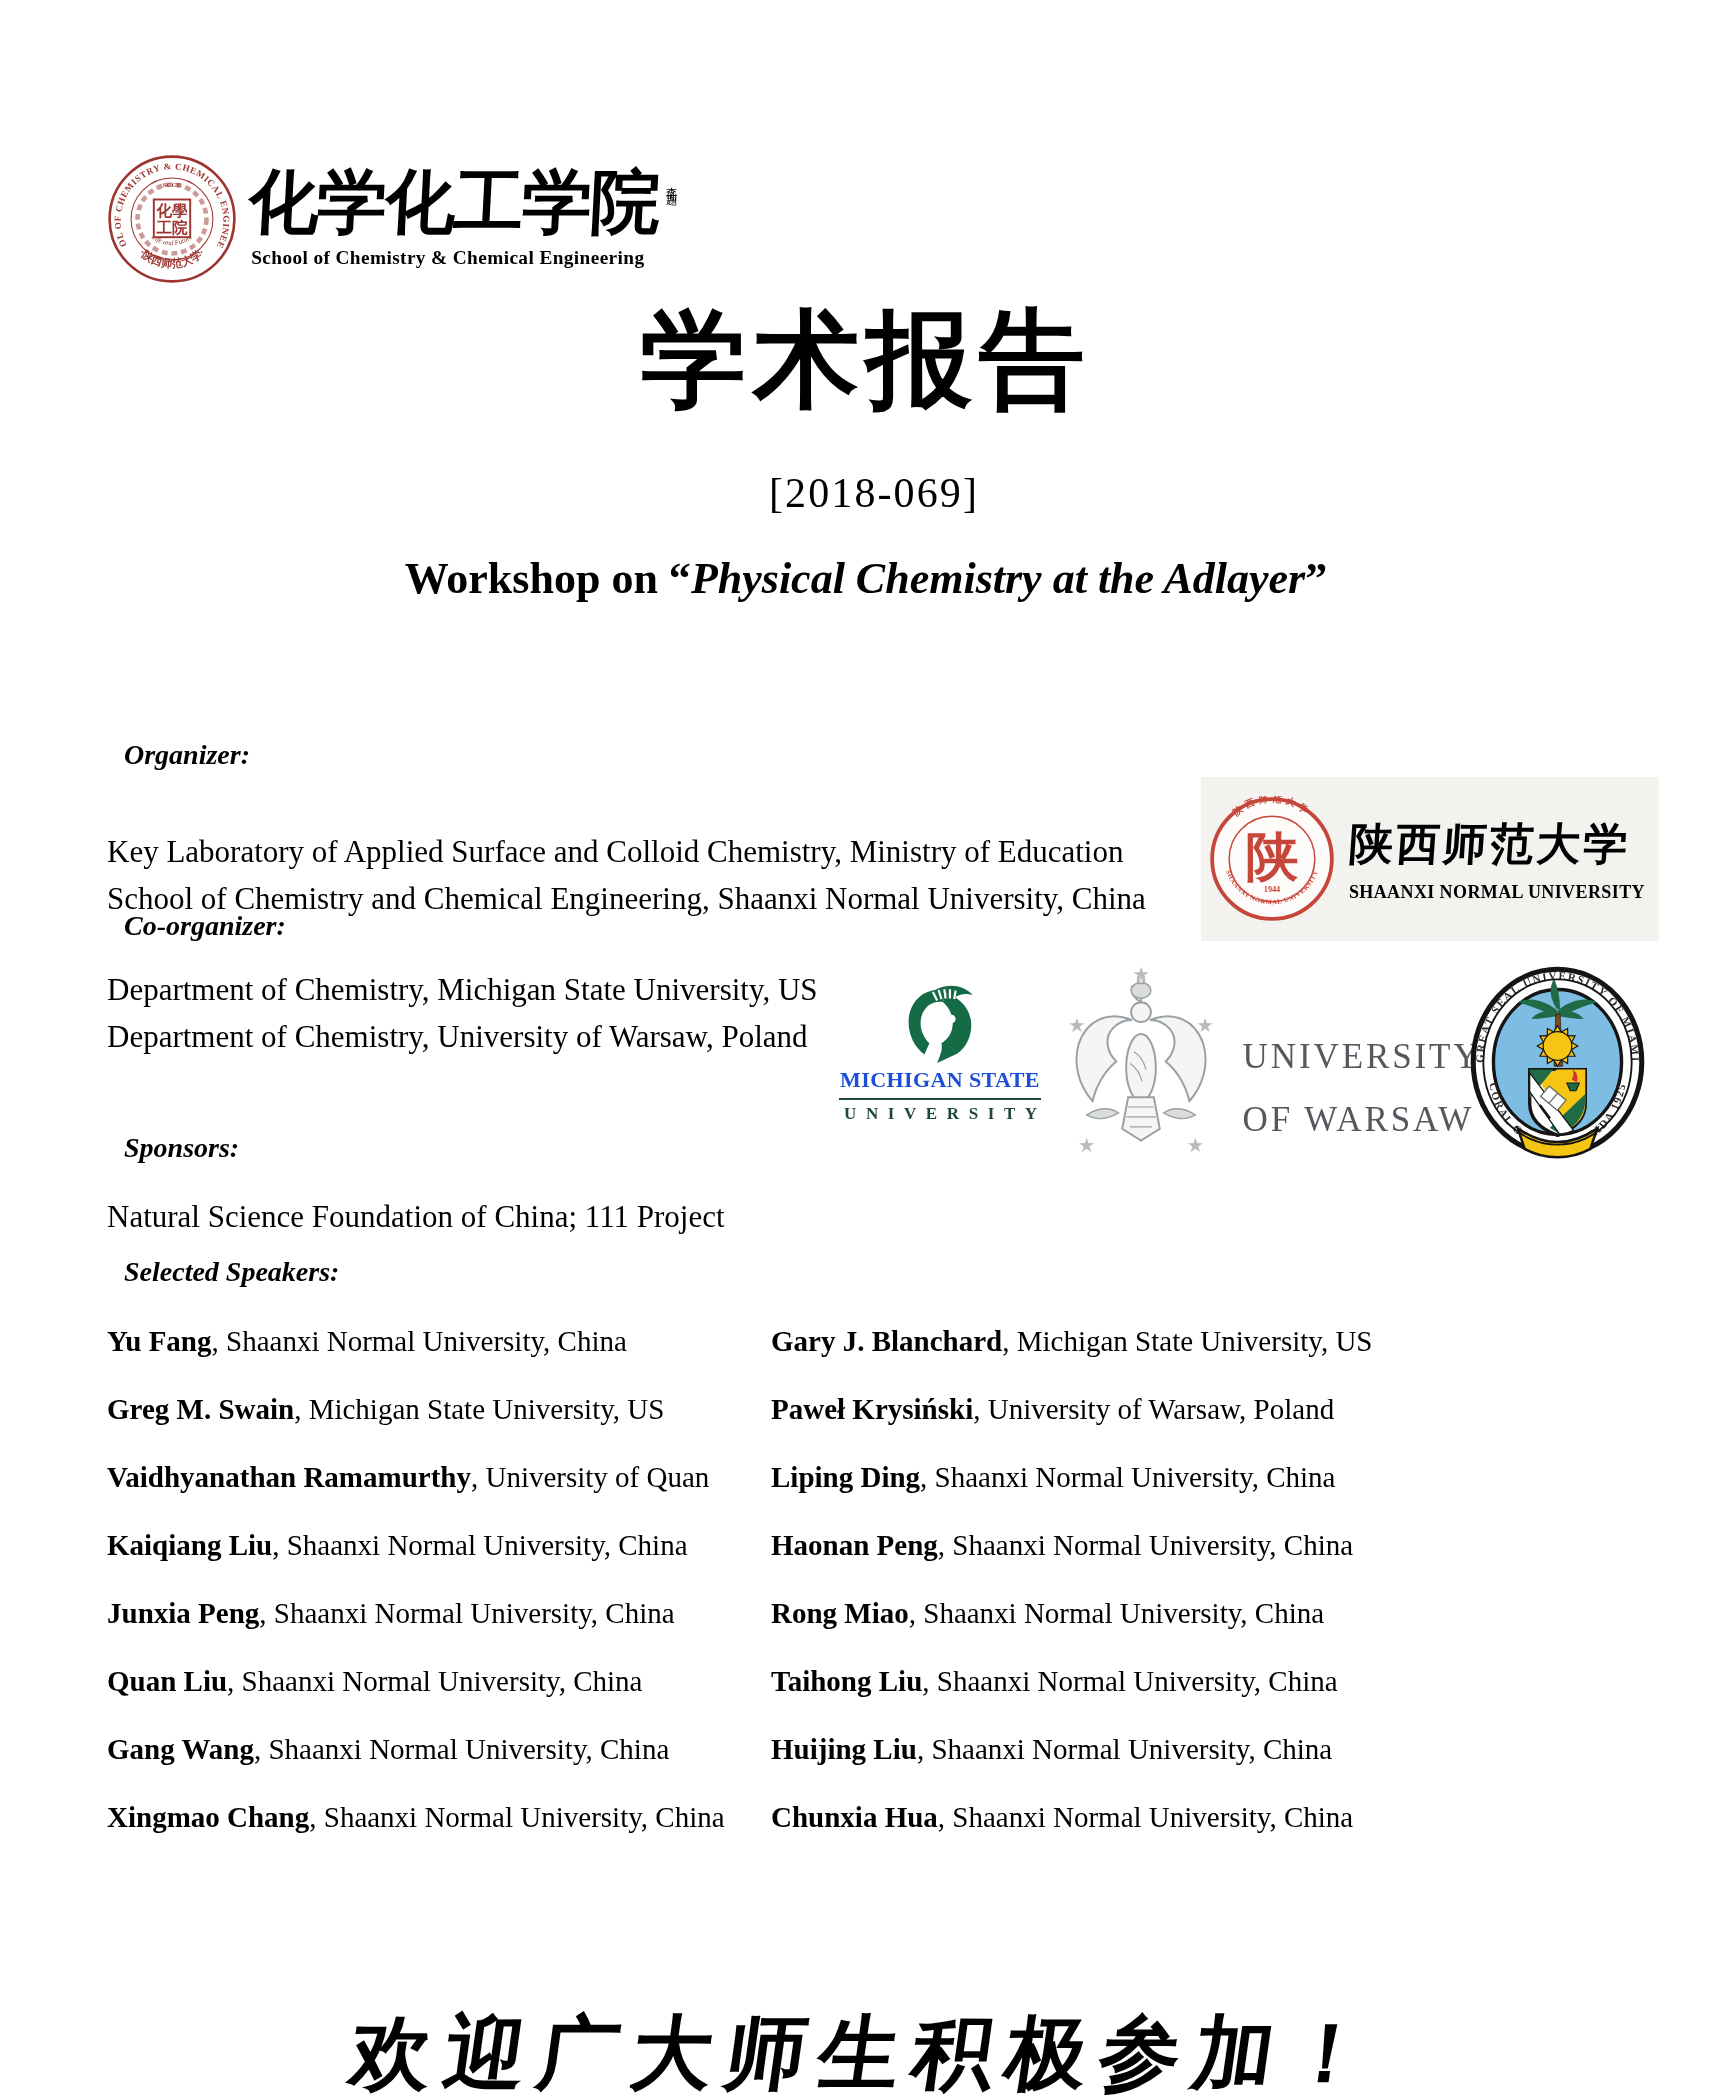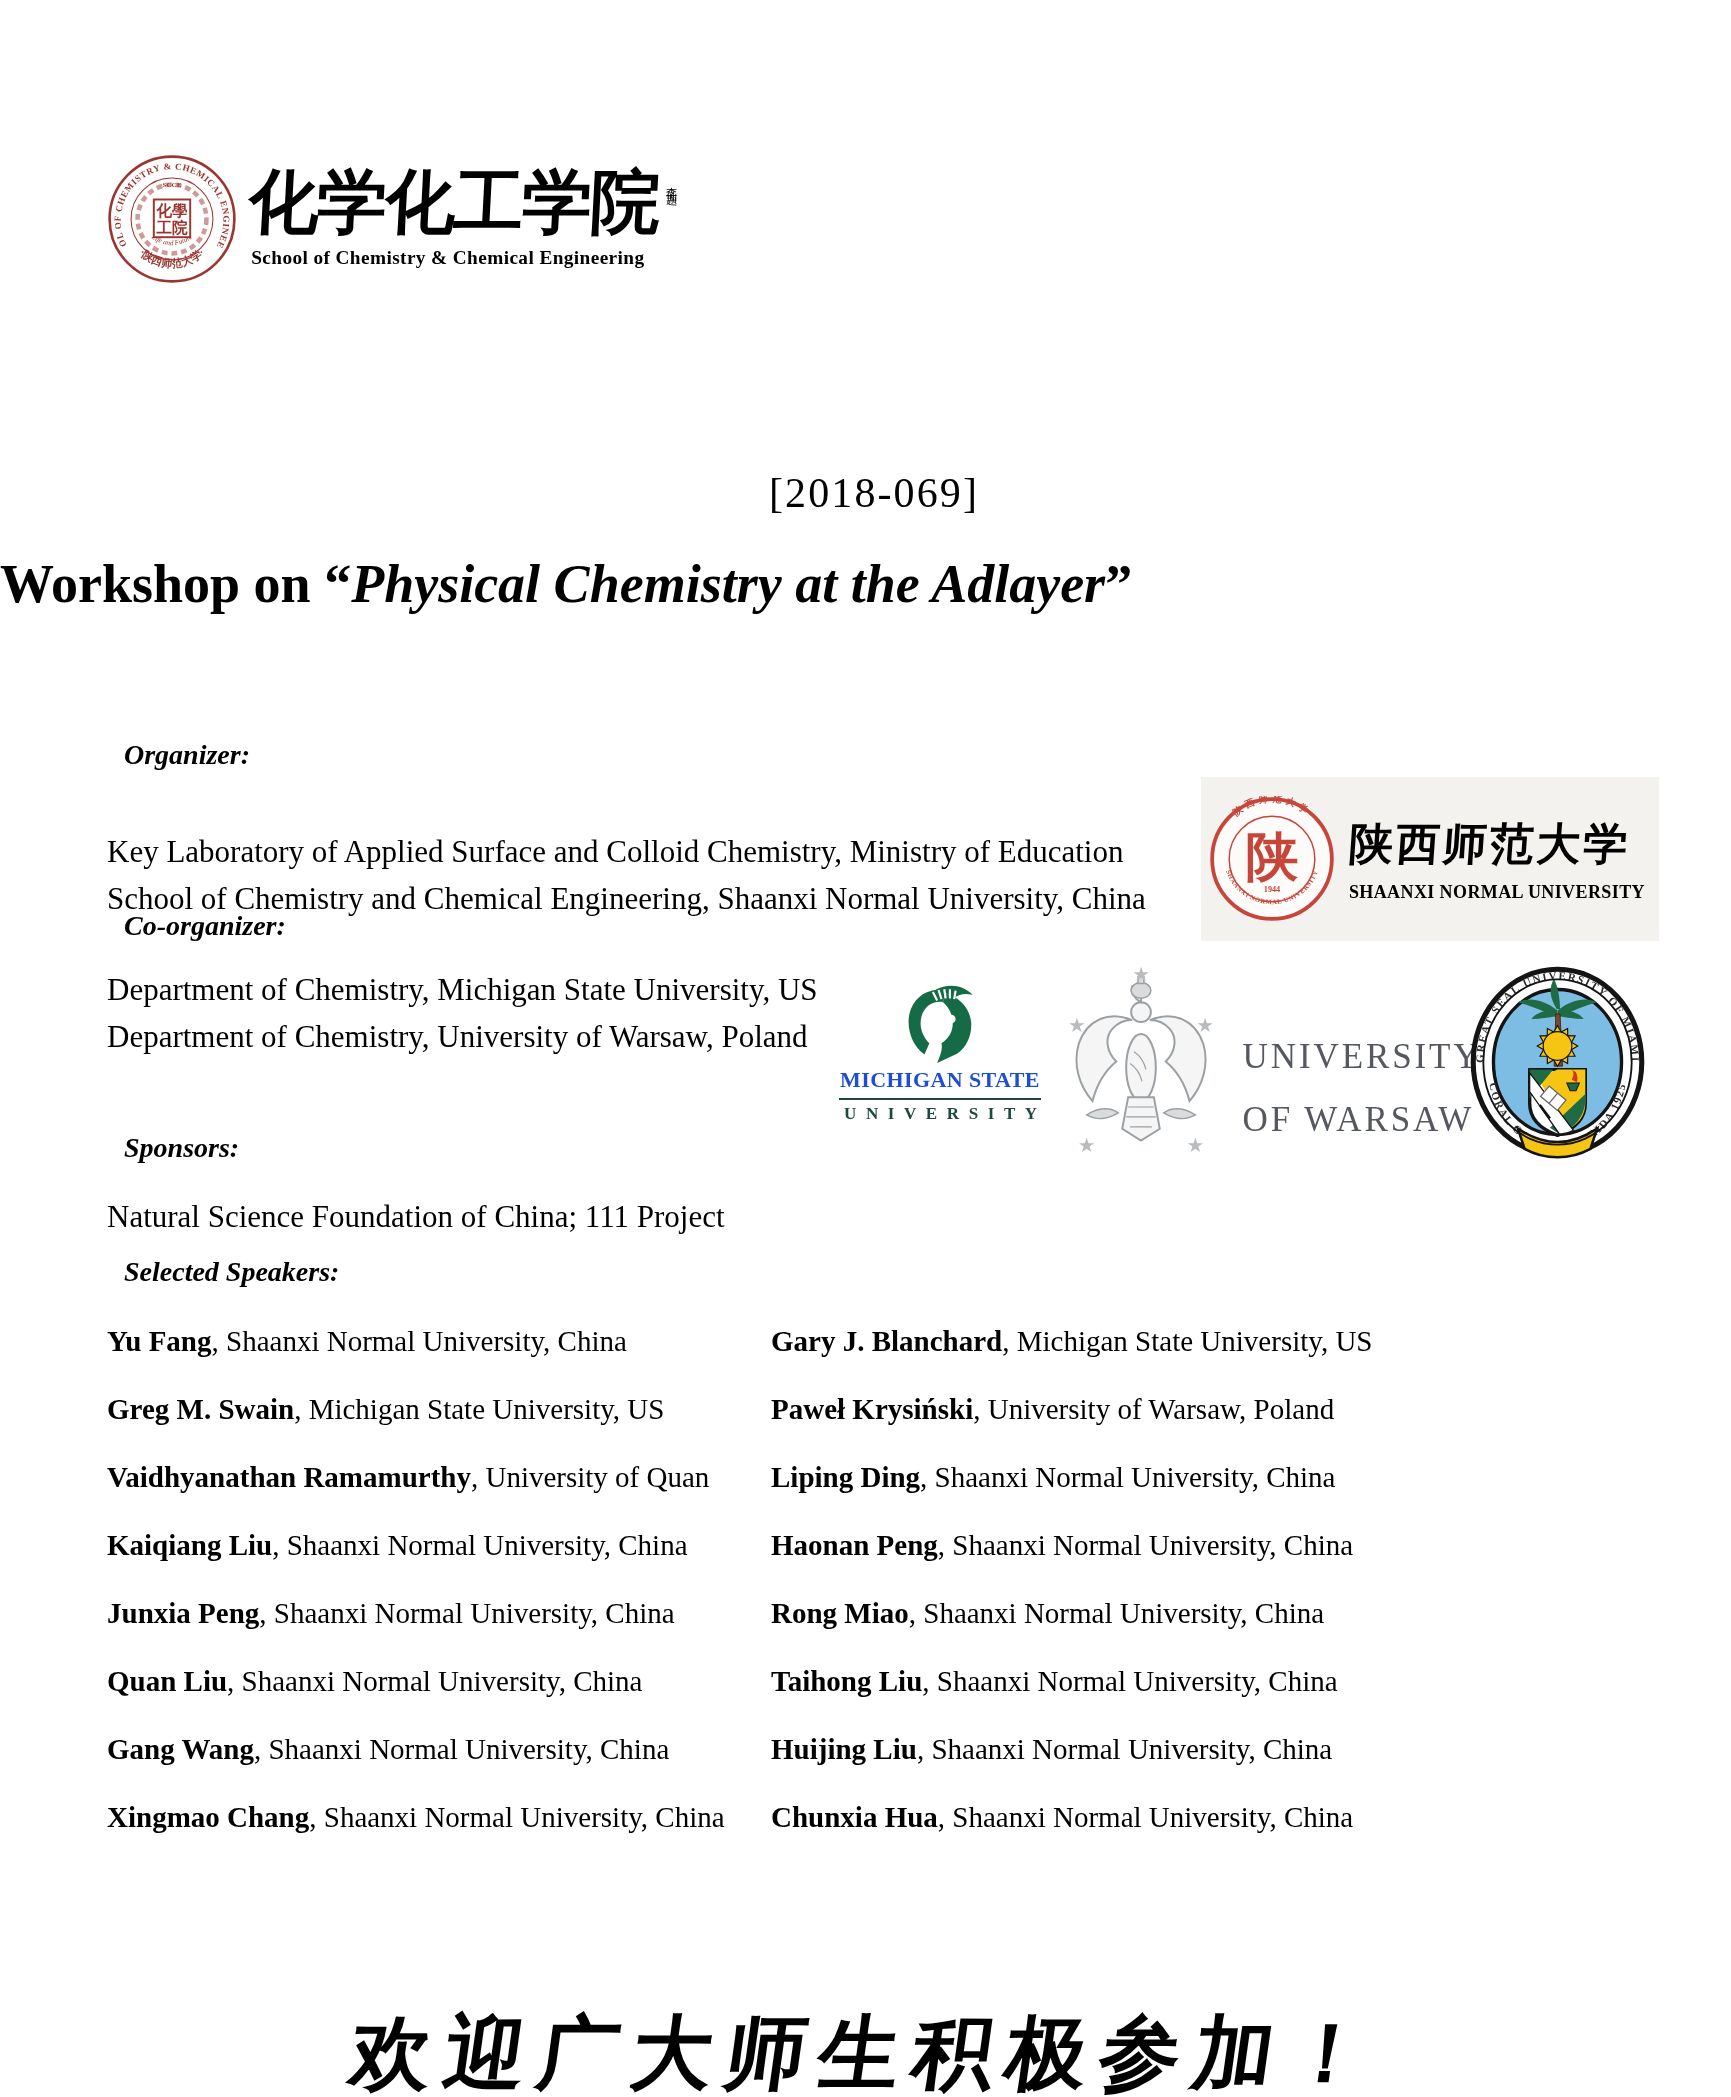--- a/index.html
+++ b/index.html
@@ -32,21 +32,21 @@
     position: absolute; top: 305px; left: 0; width: 100%;
     text-align: center; font-size: 106px; font-weight: bold;
     letter-spacing: 6.7px; line-height: 1.05; white-space: nowrap;
   }
   .report-no {
     position: absolute; top: 469px; left: 0; width: 100%;
     text-align: center; font-size: 42px; letter-spacing: 2.1px; padding-left: 8px;
   }
   .main-title {
     position: absolute; top: 553px; left: 0; width: 100%;
-    font-size: 54px; font-weight: bold; margin: 0;
+    text-align: center; font-size: 44px; font-weight: bold; margin: 0;
     white-space: nowrap;
   }
   .main-title em { font-style: italic; }
 
   
   .sec-label { position: absolute; left: 124px; font-size: 28px; font-weight: bold; font-style: italic; white-space: nowrap; }
   .body-lines { position: absolute; left: 107px; font-size: 31px; line-height: 47px; white-space: nowrap; }
   .body-lines div { white-space: nowrap; }
 
   
@@ -115,20 +115,21 @@
       <text x="100" y="96" font-size="24" font-weight="bold" fill="#9c352f" text-anchor="middle">化學</text>
       <text x="100" y="122" font-size="24" font-weight="bold" fill="#9c352f" text-anchor="middle">工院</text>
     </svg>
     <div class="brand-mid">
       <div class="brand-calligraphy">化学化工学院</div>
       <div class="brand-subtitle">School of Chemistry &amp; Chemical Engineering</div>
     </div>
     <div class="brand-signature">李仙题</div>
   </header>
 
+  <div class="banner">学术报告</div>
   <div class="report-no">[2018-069]</div>
   <h1 class="main-title"><span>Workshop on “</span><em>Physical Chemistry at the Adlayer</em><span>”</span></h1>
 
   <div class="sec-label" style="top:739px">Organizer:</div>
   <div class="body-lines" style="top:828px">
     <div>Key Laboratory of Applied Surface and Colloid Chemistry, Ministry of Education</div>
     <div>School of Chemistry and Chemical Engineering, Shaanxi Normal University, China</div>
   </div>
 
   <div class="snnu-box">

